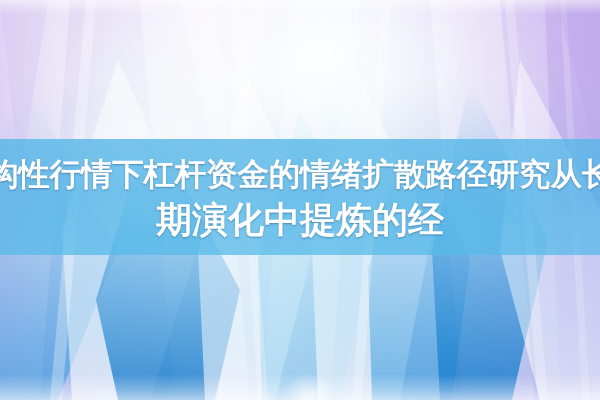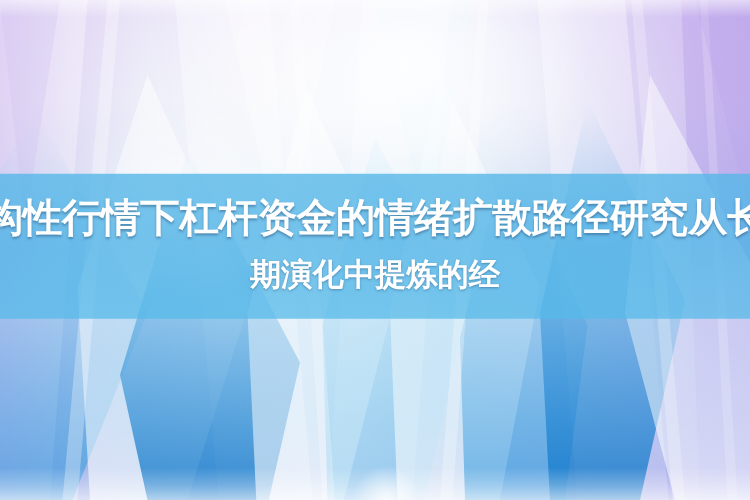--- a/index.html
+++ b/index.html
@@ -104,21 +104,21 @@
     line-height: 46px;
     letter-spacing: 0px;
     white-space: nowrap;
     text-shadow: 0 1px 2px rgba(30,70,110,0.45);
   }
   .caption-line.l1 {
     font-size: 31.5px;
     letter-spacing: -0.2px;
   }
   .caption-line.l2 {
-    font-size: 25px;
+    font-size: 36px;
   }
 
   
   .bottom-haze {
     position: absolute;
     left: 0; right: 0; bottom: 0;
     height: 26px;
     background: linear-gradient(to bottom,
       rgba(255,255,255,0.0) 0%,
       rgba(255,255,255,0.30) 55%,

